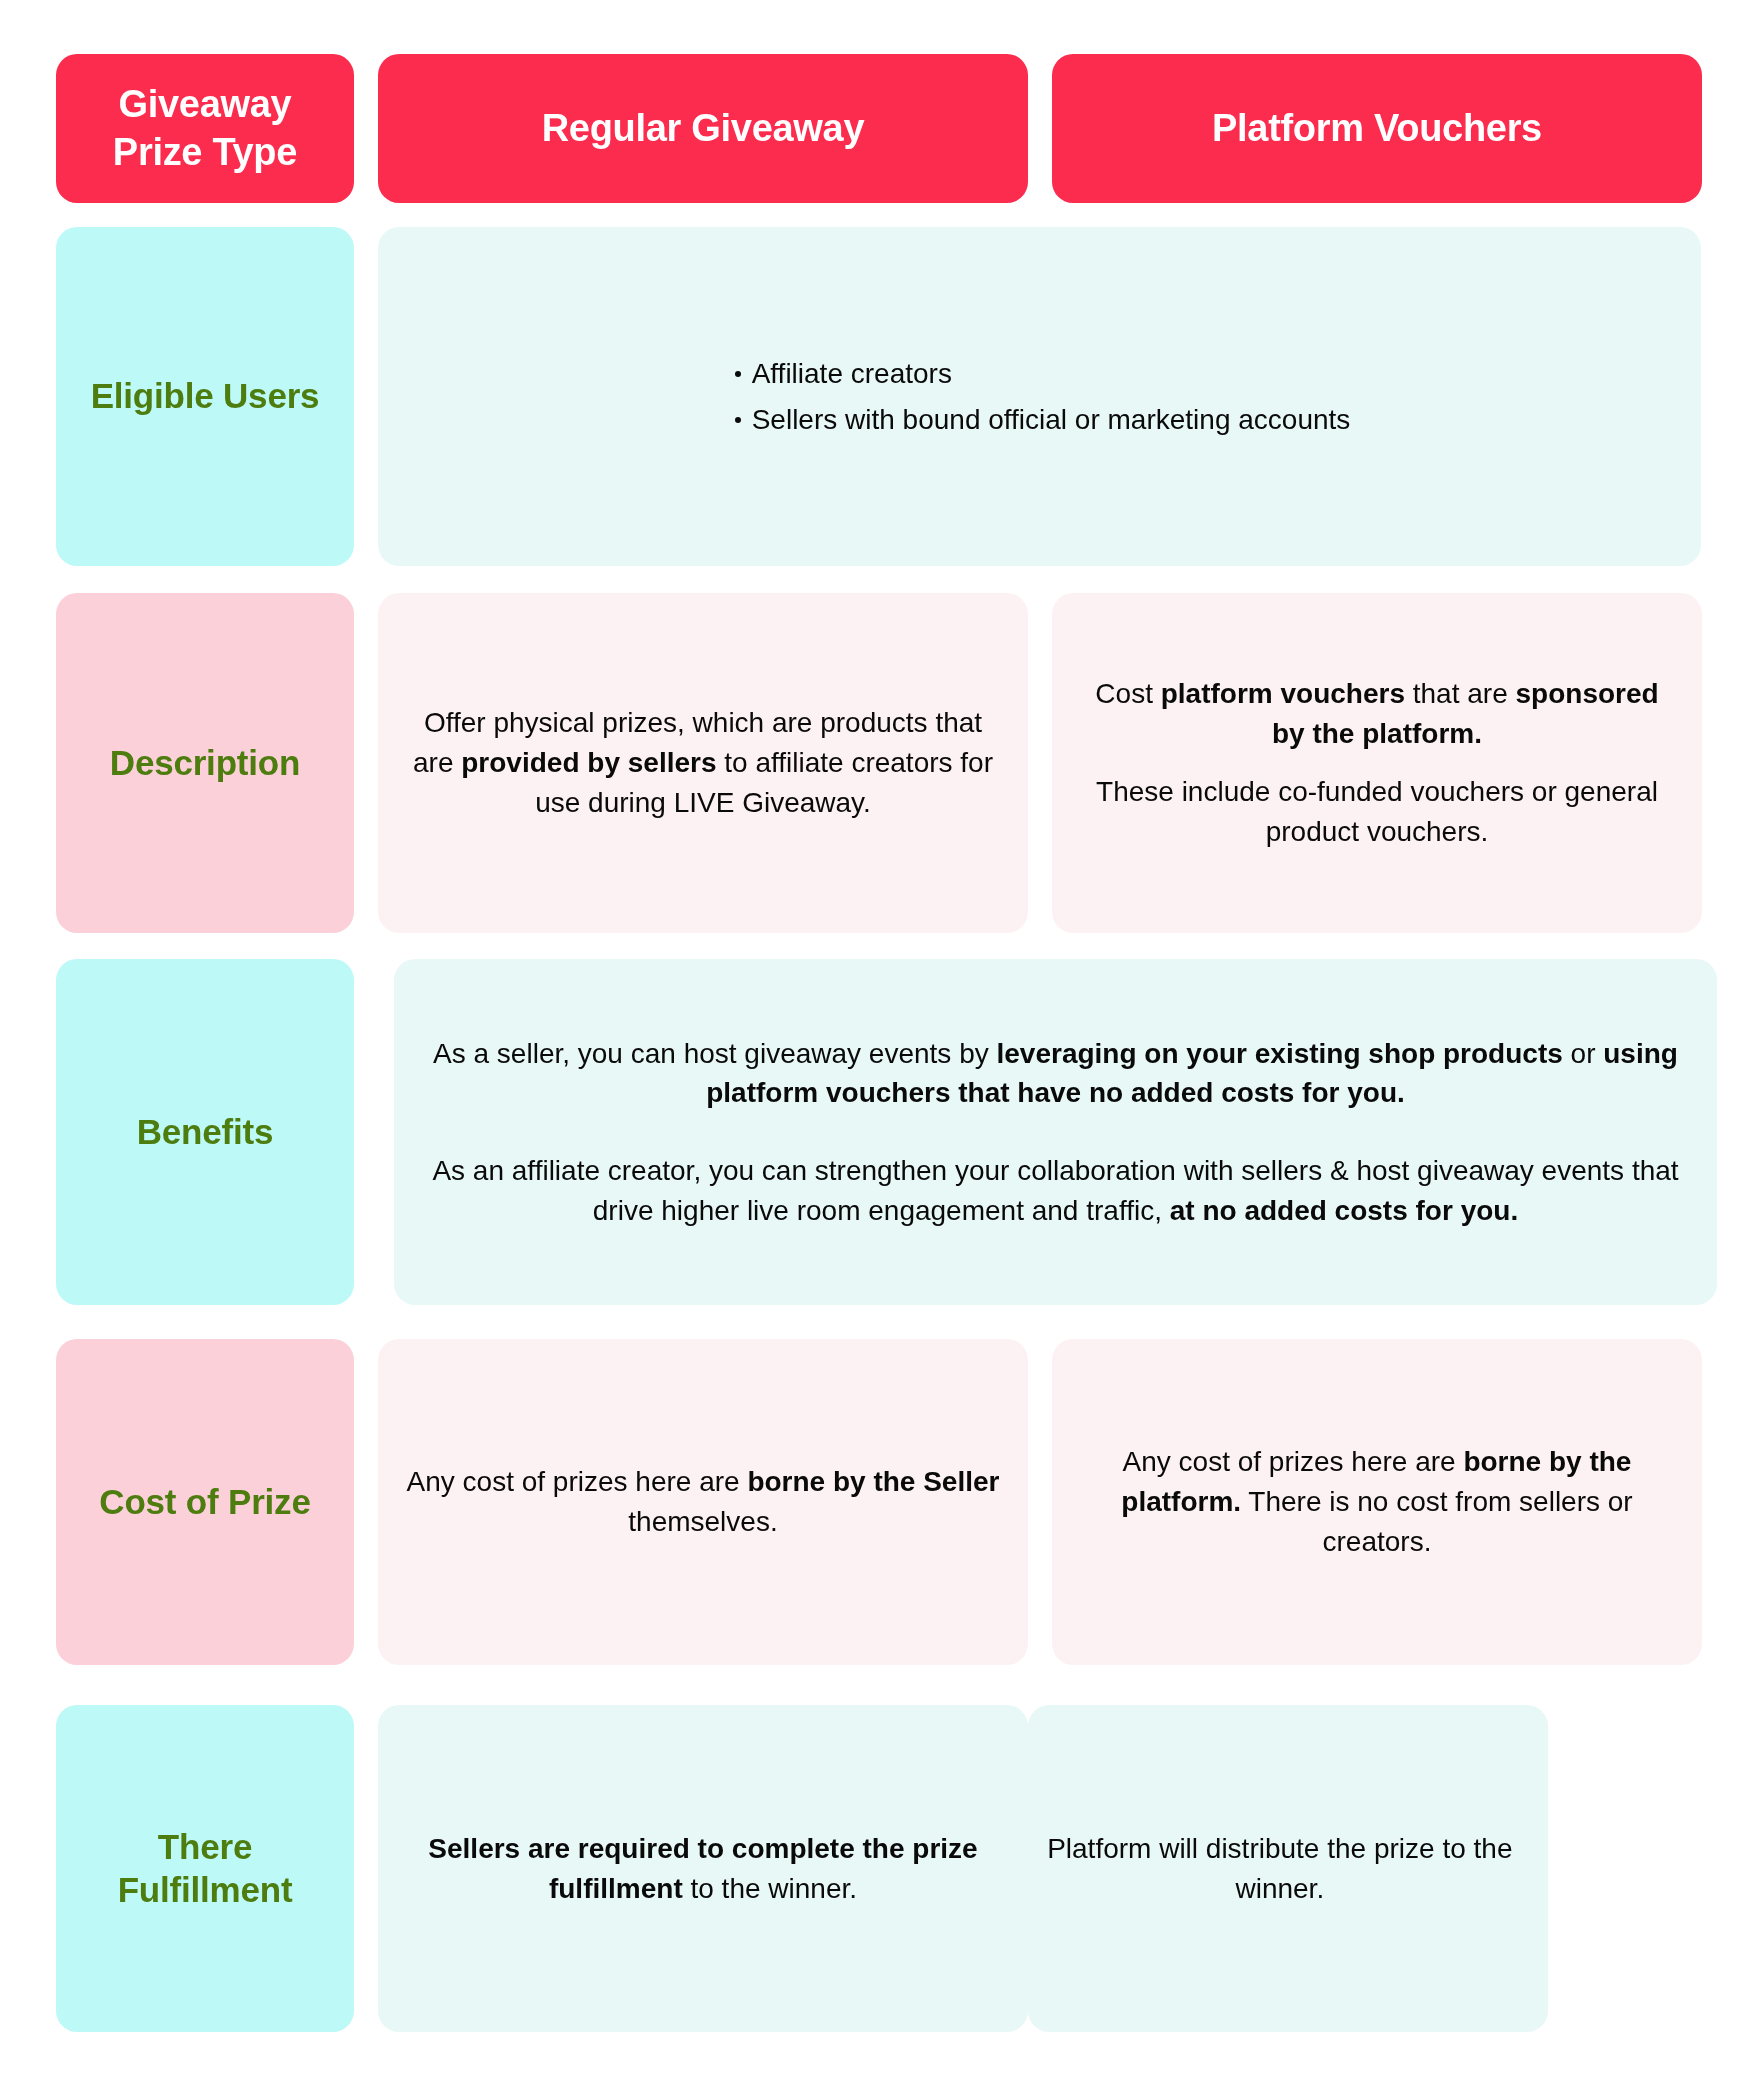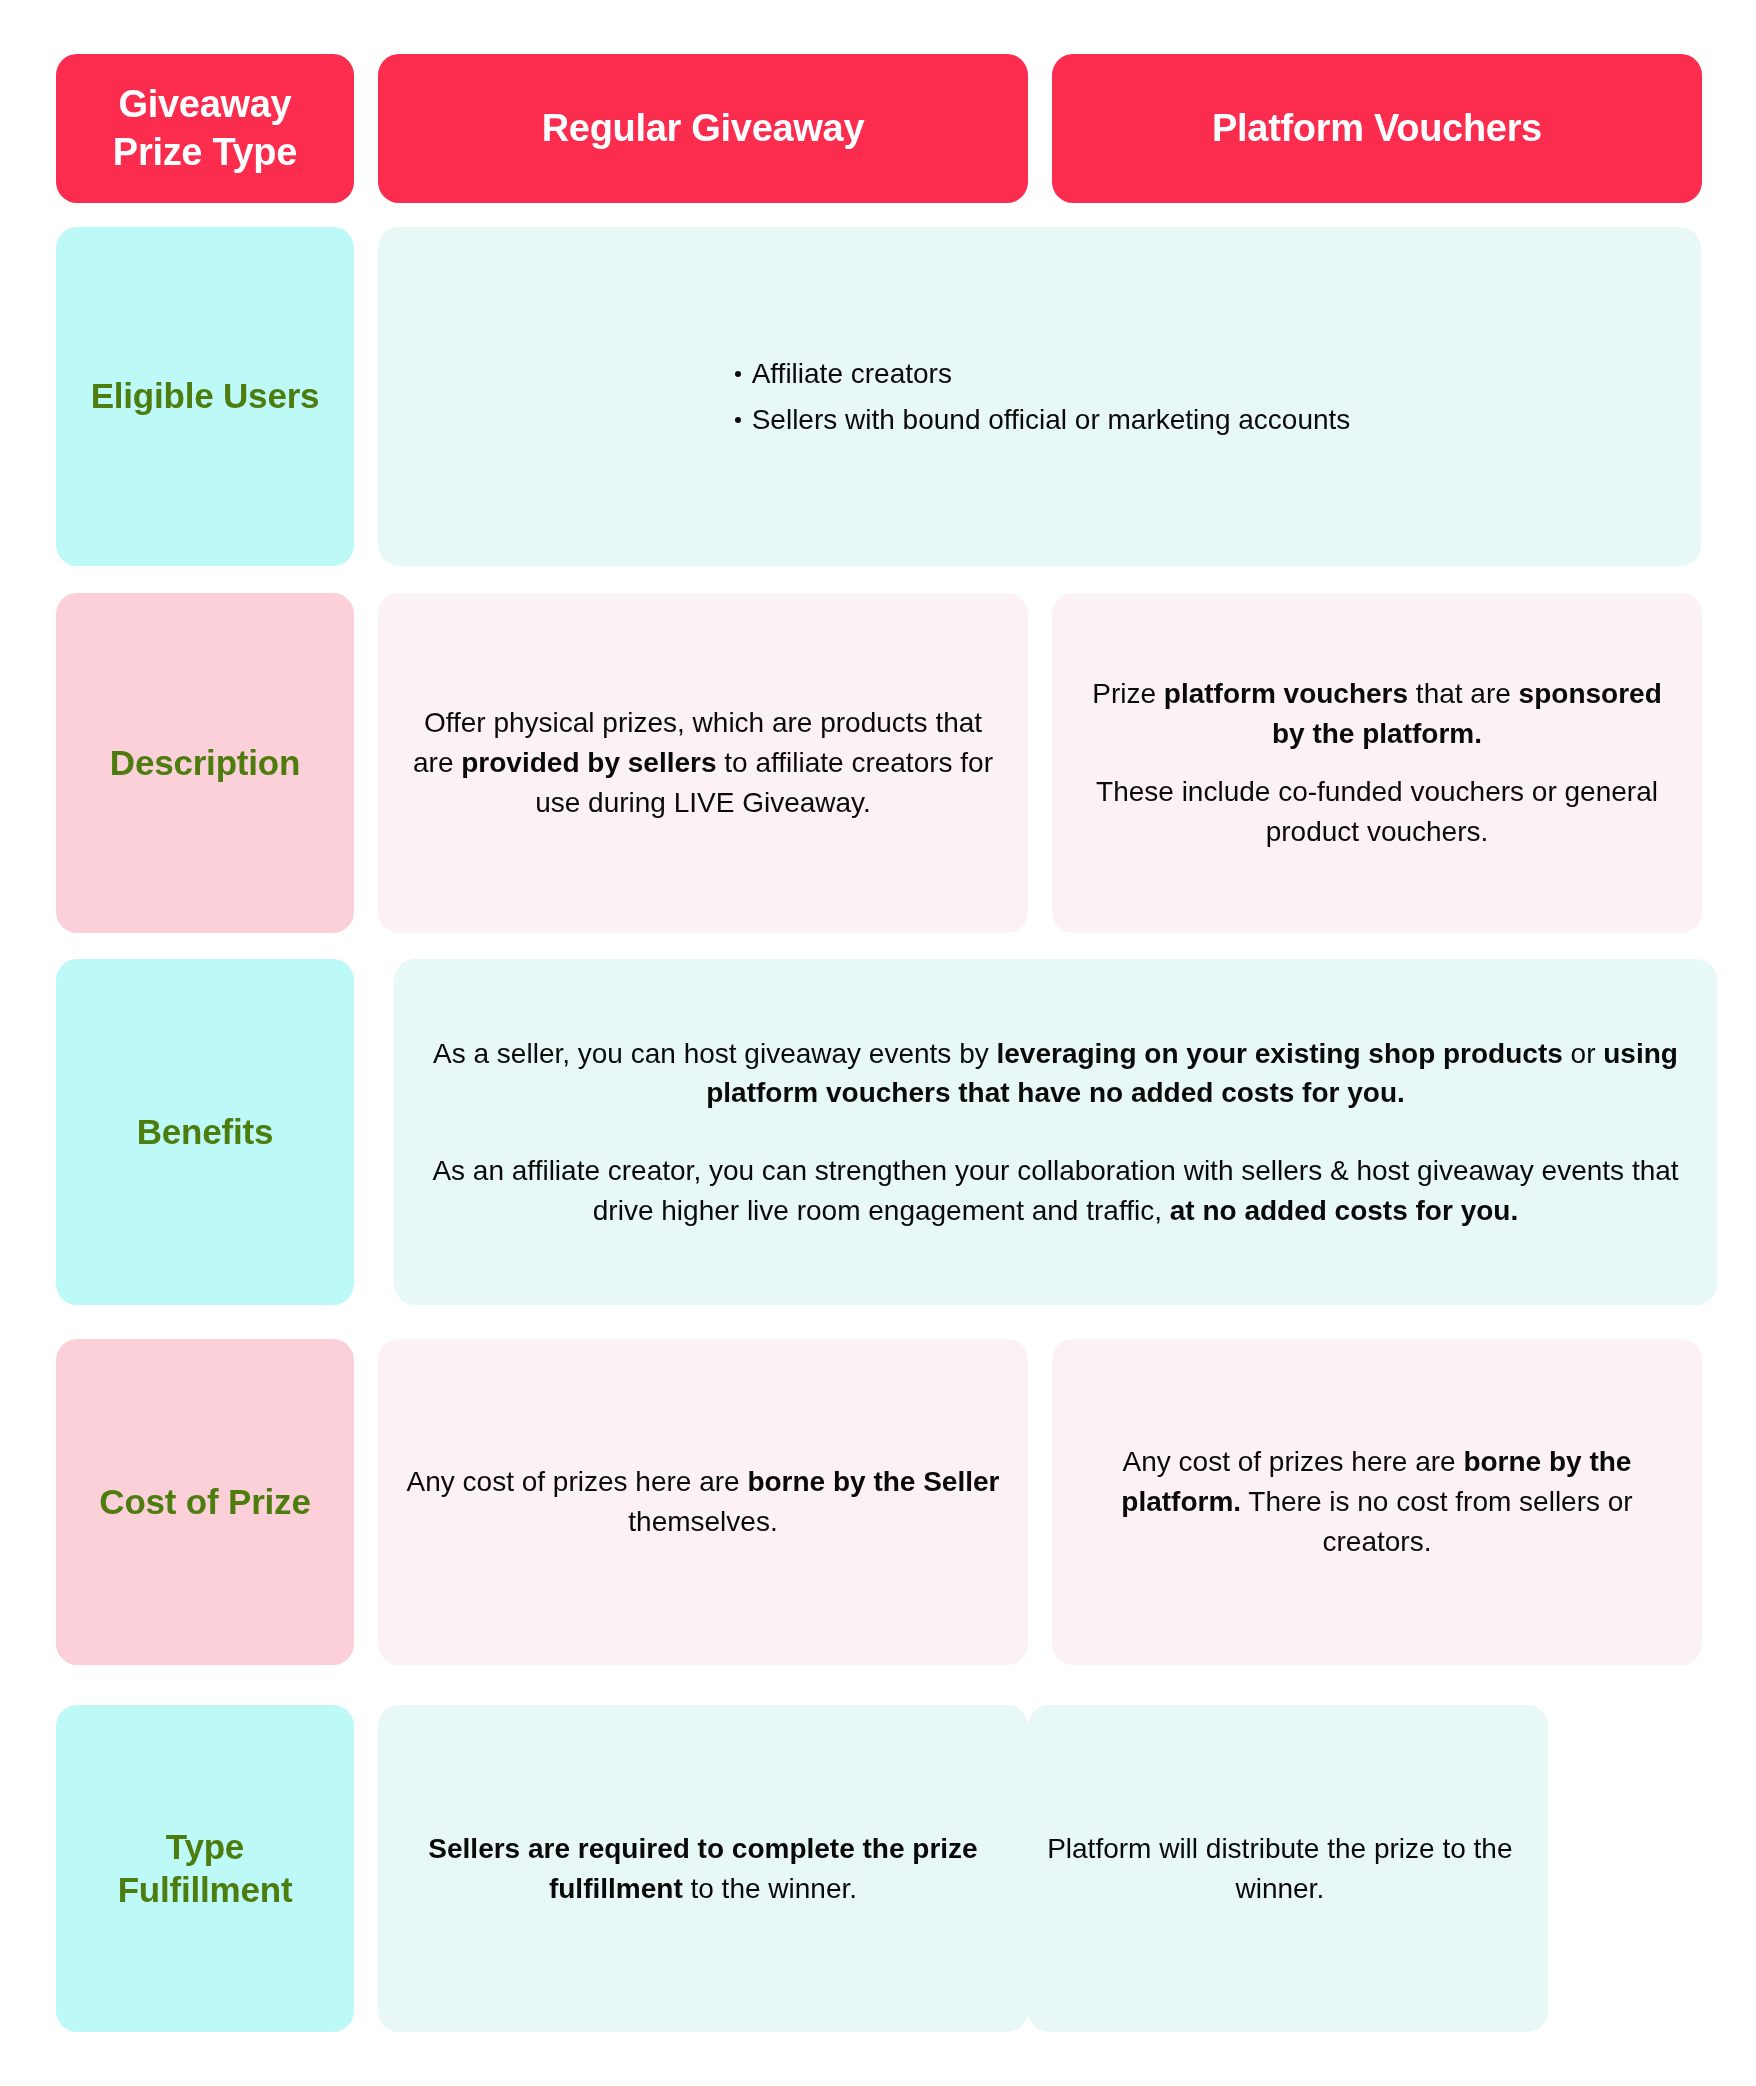--- a/index.html
+++ b/index.html
@@ -126,21 +126,21 @@
   </div>
 
   <div class="cell content pink" style="left:378px; top:593px; width:650px; height:340px;">
     <div class="inner">
       <p><span>Offer physical prizes, which are products that are </span><b>provided by sellers</b><span> to affiliate creators for use during LIVE Giveaway.</span></p>
     </div>
   </div>
 
   <div class="cell content pink" style="left:1052px; top:593px; width:650px; height:340px;">
     <div class="inner">
-      <p><span>Prize </span><b>platform vouchers</b><span> that are </span><b>sponsored by the platform.</b></p>
+      <p><span>Cost </span><b>platform vouchers</b><span> that are </span><b>sponsored by the platform.</b></p>
       <p>These include co-funded vouchers or general product vouchers.</p>
     </div>
   </div>
 
   <div class="cell label cyan" style="left:56px; top:959px; width:298px; height:346px;">
     <span>Benefits</span>
   </div>
 
   <div class="cell content cyan" style="left:378px; top:959px; width:1323px; height:346px;margin-left:16px;">
     <div class="inner">
@@ -160,21 +160,21 @@
   </div>
 
   <div class="cell content pink" style="left:1052px; top:1339px; width:650px; height:326px;">
     <div class="inner">
       <p><span>Any cost of prizes here are </span><b>borne by the platform.</b><span> There is no cost from sellers or creators.</span></p>
     </div>
   </div>
 
   <div class="cell label cyan" style="left:56px; top:1705px; width:298px; height:327px;">
     <div class="inner">
-      <div>Type</div>
+      <div>There</div>
       <div>Fulfillment</div>
     </div>
   </div>
 
   <div class="cell content cyan" style="left:378px; top:1705px; width:650px; height:327px;">
     <div class="inner">
       <p><b>Sellers are required to complete the prize fulfillment</b><span> to the winner.</span></p>
     </div>
   </div>
 

